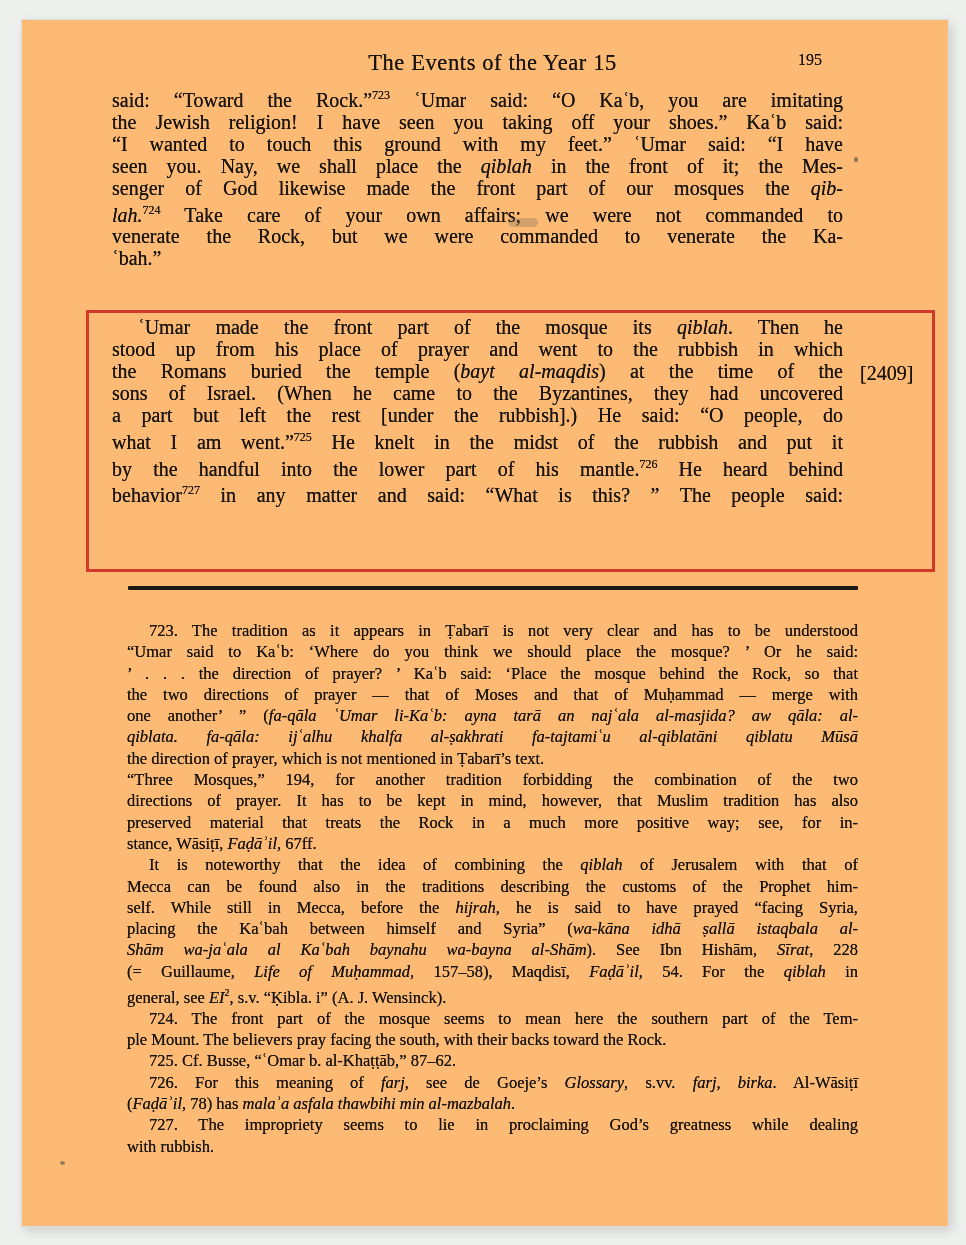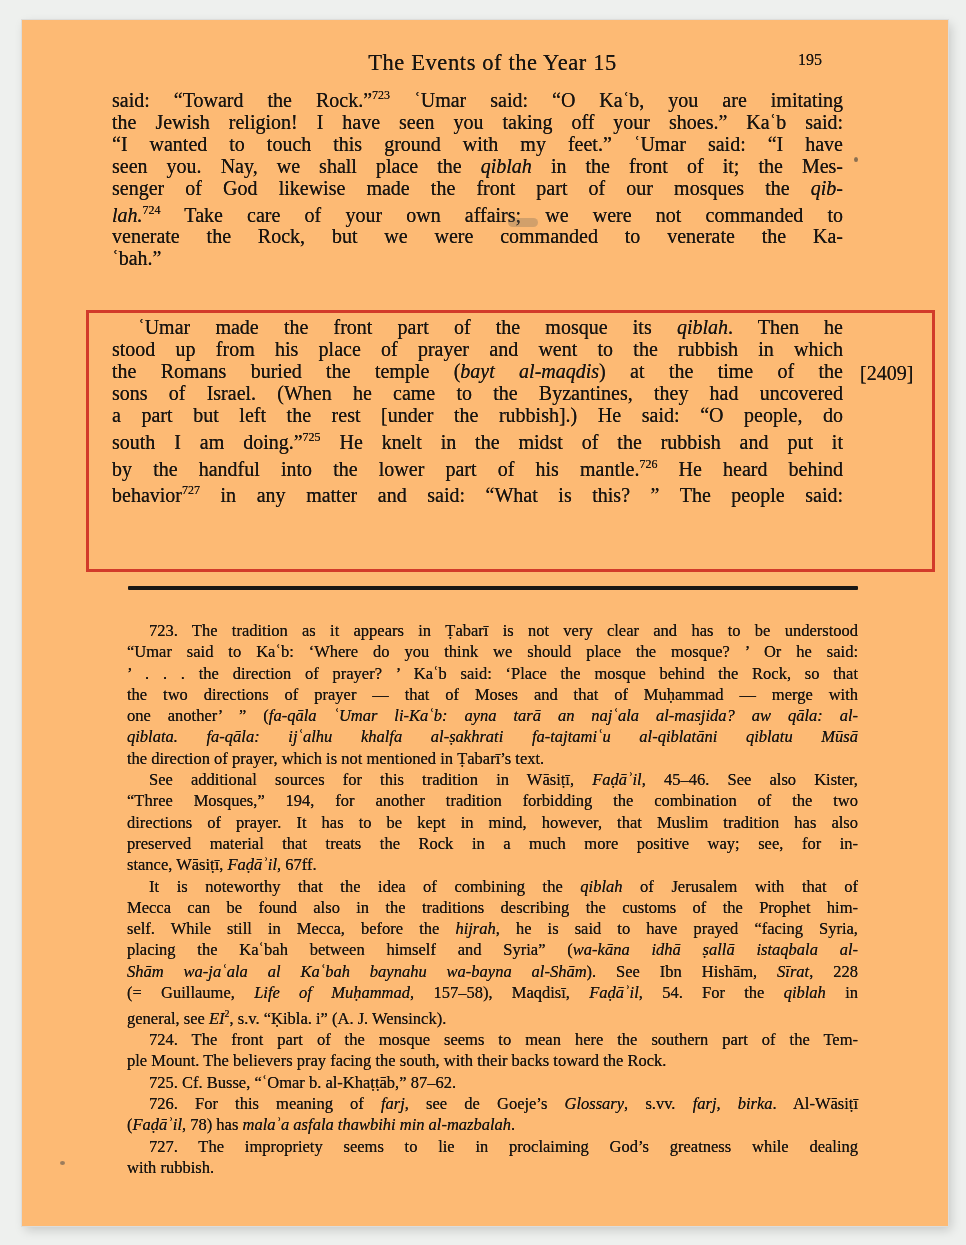--- a/index.html
+++ b/index.html
@@ -101,41 +101,40 @@
       </div>
 
     <div class="highlight-box"></div>
 
     <div class="para para-2">
         <div class="line ind"><span>ʿUmar made the front part of the mosque its </span><span class="it">qiblah</span><span>. Then he</span></div>
         <div class="line"><span>stood up from his place of prayer and went to the rubbish in which</span></div>
         <div class="line"><span>the Romans buried the temple (</span><span class="it">bayt al-maqdis</span><span>) at the time of the</span></div>
         <div class="line"><span>sons of Israel. (When he came to the Byzantines, they had uncovered</span></div>
         <div class="line"><span>a part but left the rest [under the rubbish].) He said: “O people, do</span></div>
-        <div class="line"><span>south I am doing.”</span><span class="sup">725</span><span> He knelt in the midst of the rubbish and put it</span></div>
+        <div class="line"><span>what I am went.”</span><span class="sup">725</span><span> He knelt in the midst of the rubbish and put it</span></div>
         <div class="line"><span>by the handful into the lower part of his mantle.</span><span class="sup">726</span><span> He heard behind</span></div>
         <div class="line"><span>behavior</span><span class="sup">727</span><span> in any matter and said: “What is this? ” The people said:</span></div>
       </div>
 
     <div class="margin-note">[2409]</div>
 
     <div class="fn-rule"></div>
 
     <div class="footnotes">
         <div class="fn-para">
           <div class="line ind"><span>723. The tradition as it appears in Ṭabarī is not very clear and has to be understood</span></div>
           <div class="line"><span>“Umar said to Kaʿb: ‘Where do you think we should place the mosque? ’ Or he said:</span></div>
           <div class="line"><span>’ . . . the direction of prayer? ’ Kaʿb said: ‘Place the mosque behind the Rock, so that</span></div>
           <div class="line"><span>the two directions of prayer — that of Moses and that of Muḥammad — merge with</span></div>
           <div class="line"><span>one another’ ” (</span><span class="it">fa-qāla ʿUmar li-Kaʿb: ayna tarā an najʿala al-masjida? aw qāla: al-</span></div>
           <div class="line"><span class="it">qiblata. fa-qāla: ijʿalhu khalfa al-ṣakhrati fa-tajtamiʿu al-qiblatāni qiblatu Mūsā</span></div>
           <div class="line last"><span>the direction of prayer, which is not mentioned in Ṭabarī’s text.</span></div>
         </div>
         <div class="fn-para">
-          <div class="line ind"><span>See additional sources for this tradition in Wāsiṭī, </span><span class="it">Faḍāʾil</span><span>, 45–46. See also Kister,</span></div>
           <div class="line"><span>“Three Mosques,” 194, for another tradition forbidding the combination of the two</span></div>
           <div class="line"><span>directions of prayer. It has to be kept in mind, however, that Muslim tradition has also</span></div>
           <div class="line"><span>preserved material that treats the Rock in a much more positive way; see, for in-</span></div>
           <div class="line last"><span>stance, Wāsiṭī, </span><span class="it">Faḍāʾil</span><span>, 67ff.</span></div>
         </div>
         <div class="fn-para">
           <div class="line ind"><span>It is noteworthy that the idea of combining the </span><span class="it">qiblah</span><span> of Jerusalem with that of</span></div>
           <div class="line"><span>Mecca can be found also in the traditions describing the customs of the Prophet him-</span></div>
           <div class="line"><span>self. While still in Mecca, before the </span><span class="it">hijrah</span><span>, he is said to have prayed “facing Syria,</span></div>
           <div class="line"><span>placing the Kaʿbah between himself and Syria” (</span><span class="it">wa-kāna idhā ṣallā istaqbala al-</span></div>

